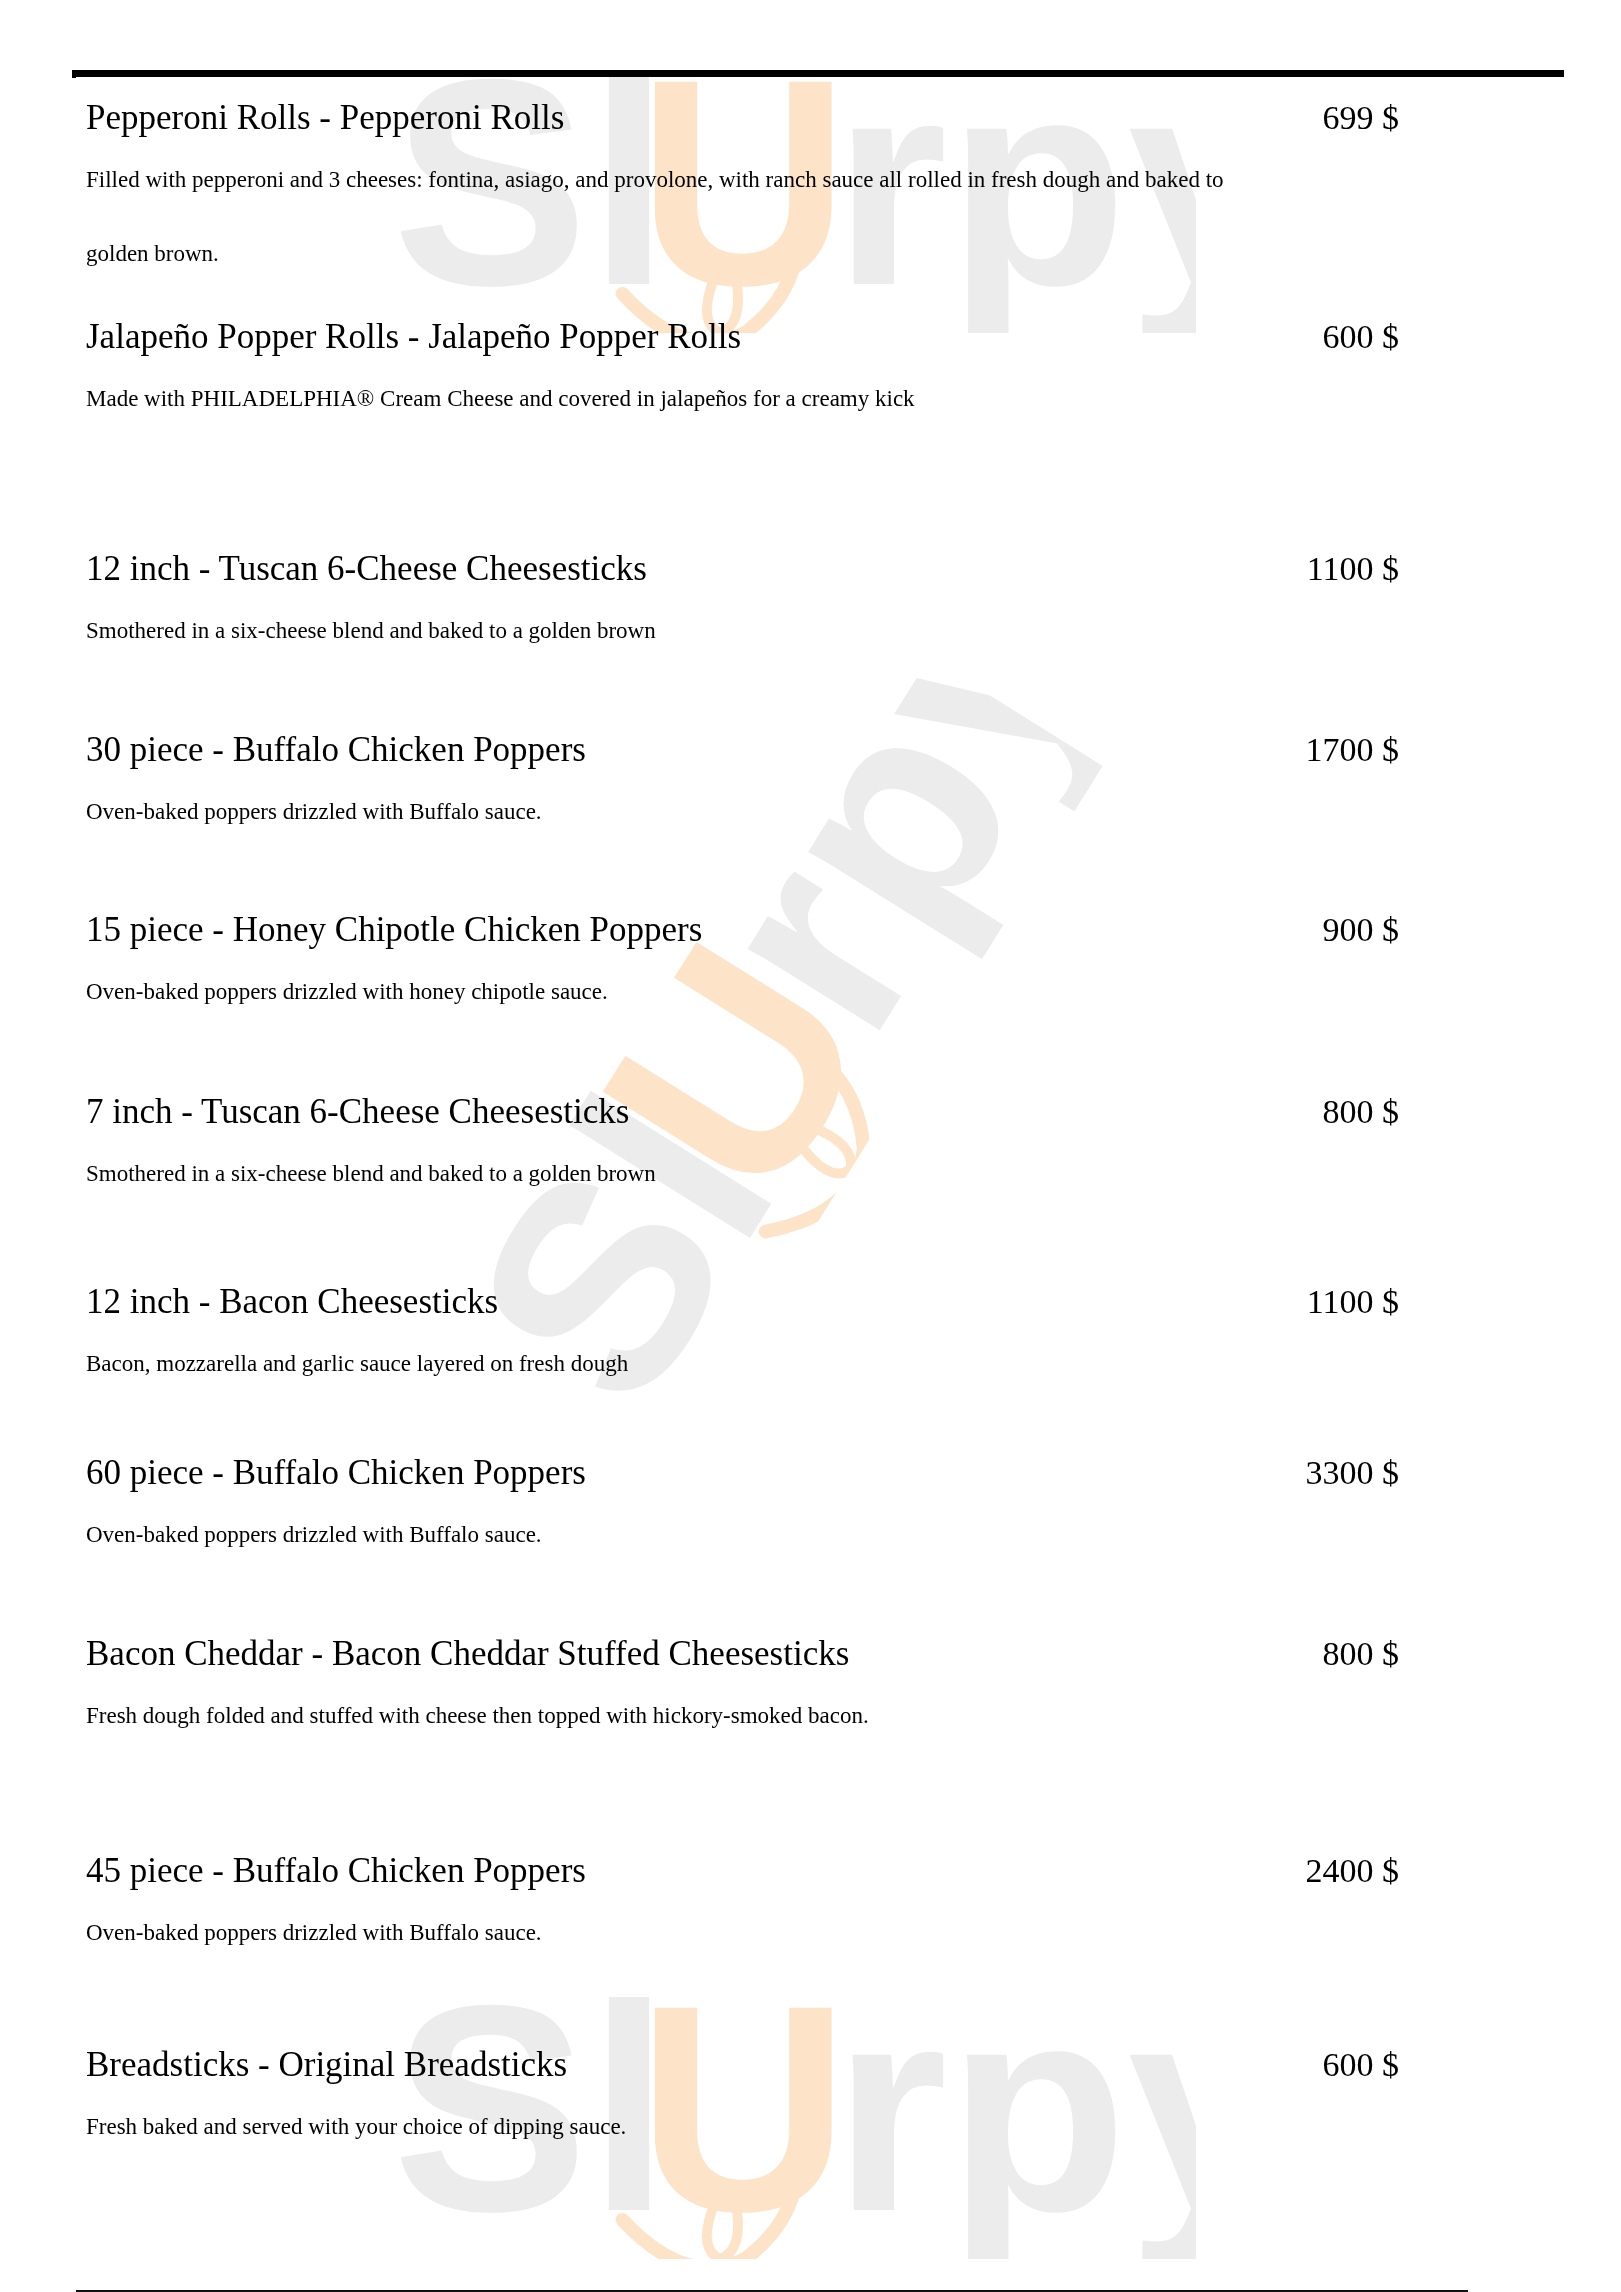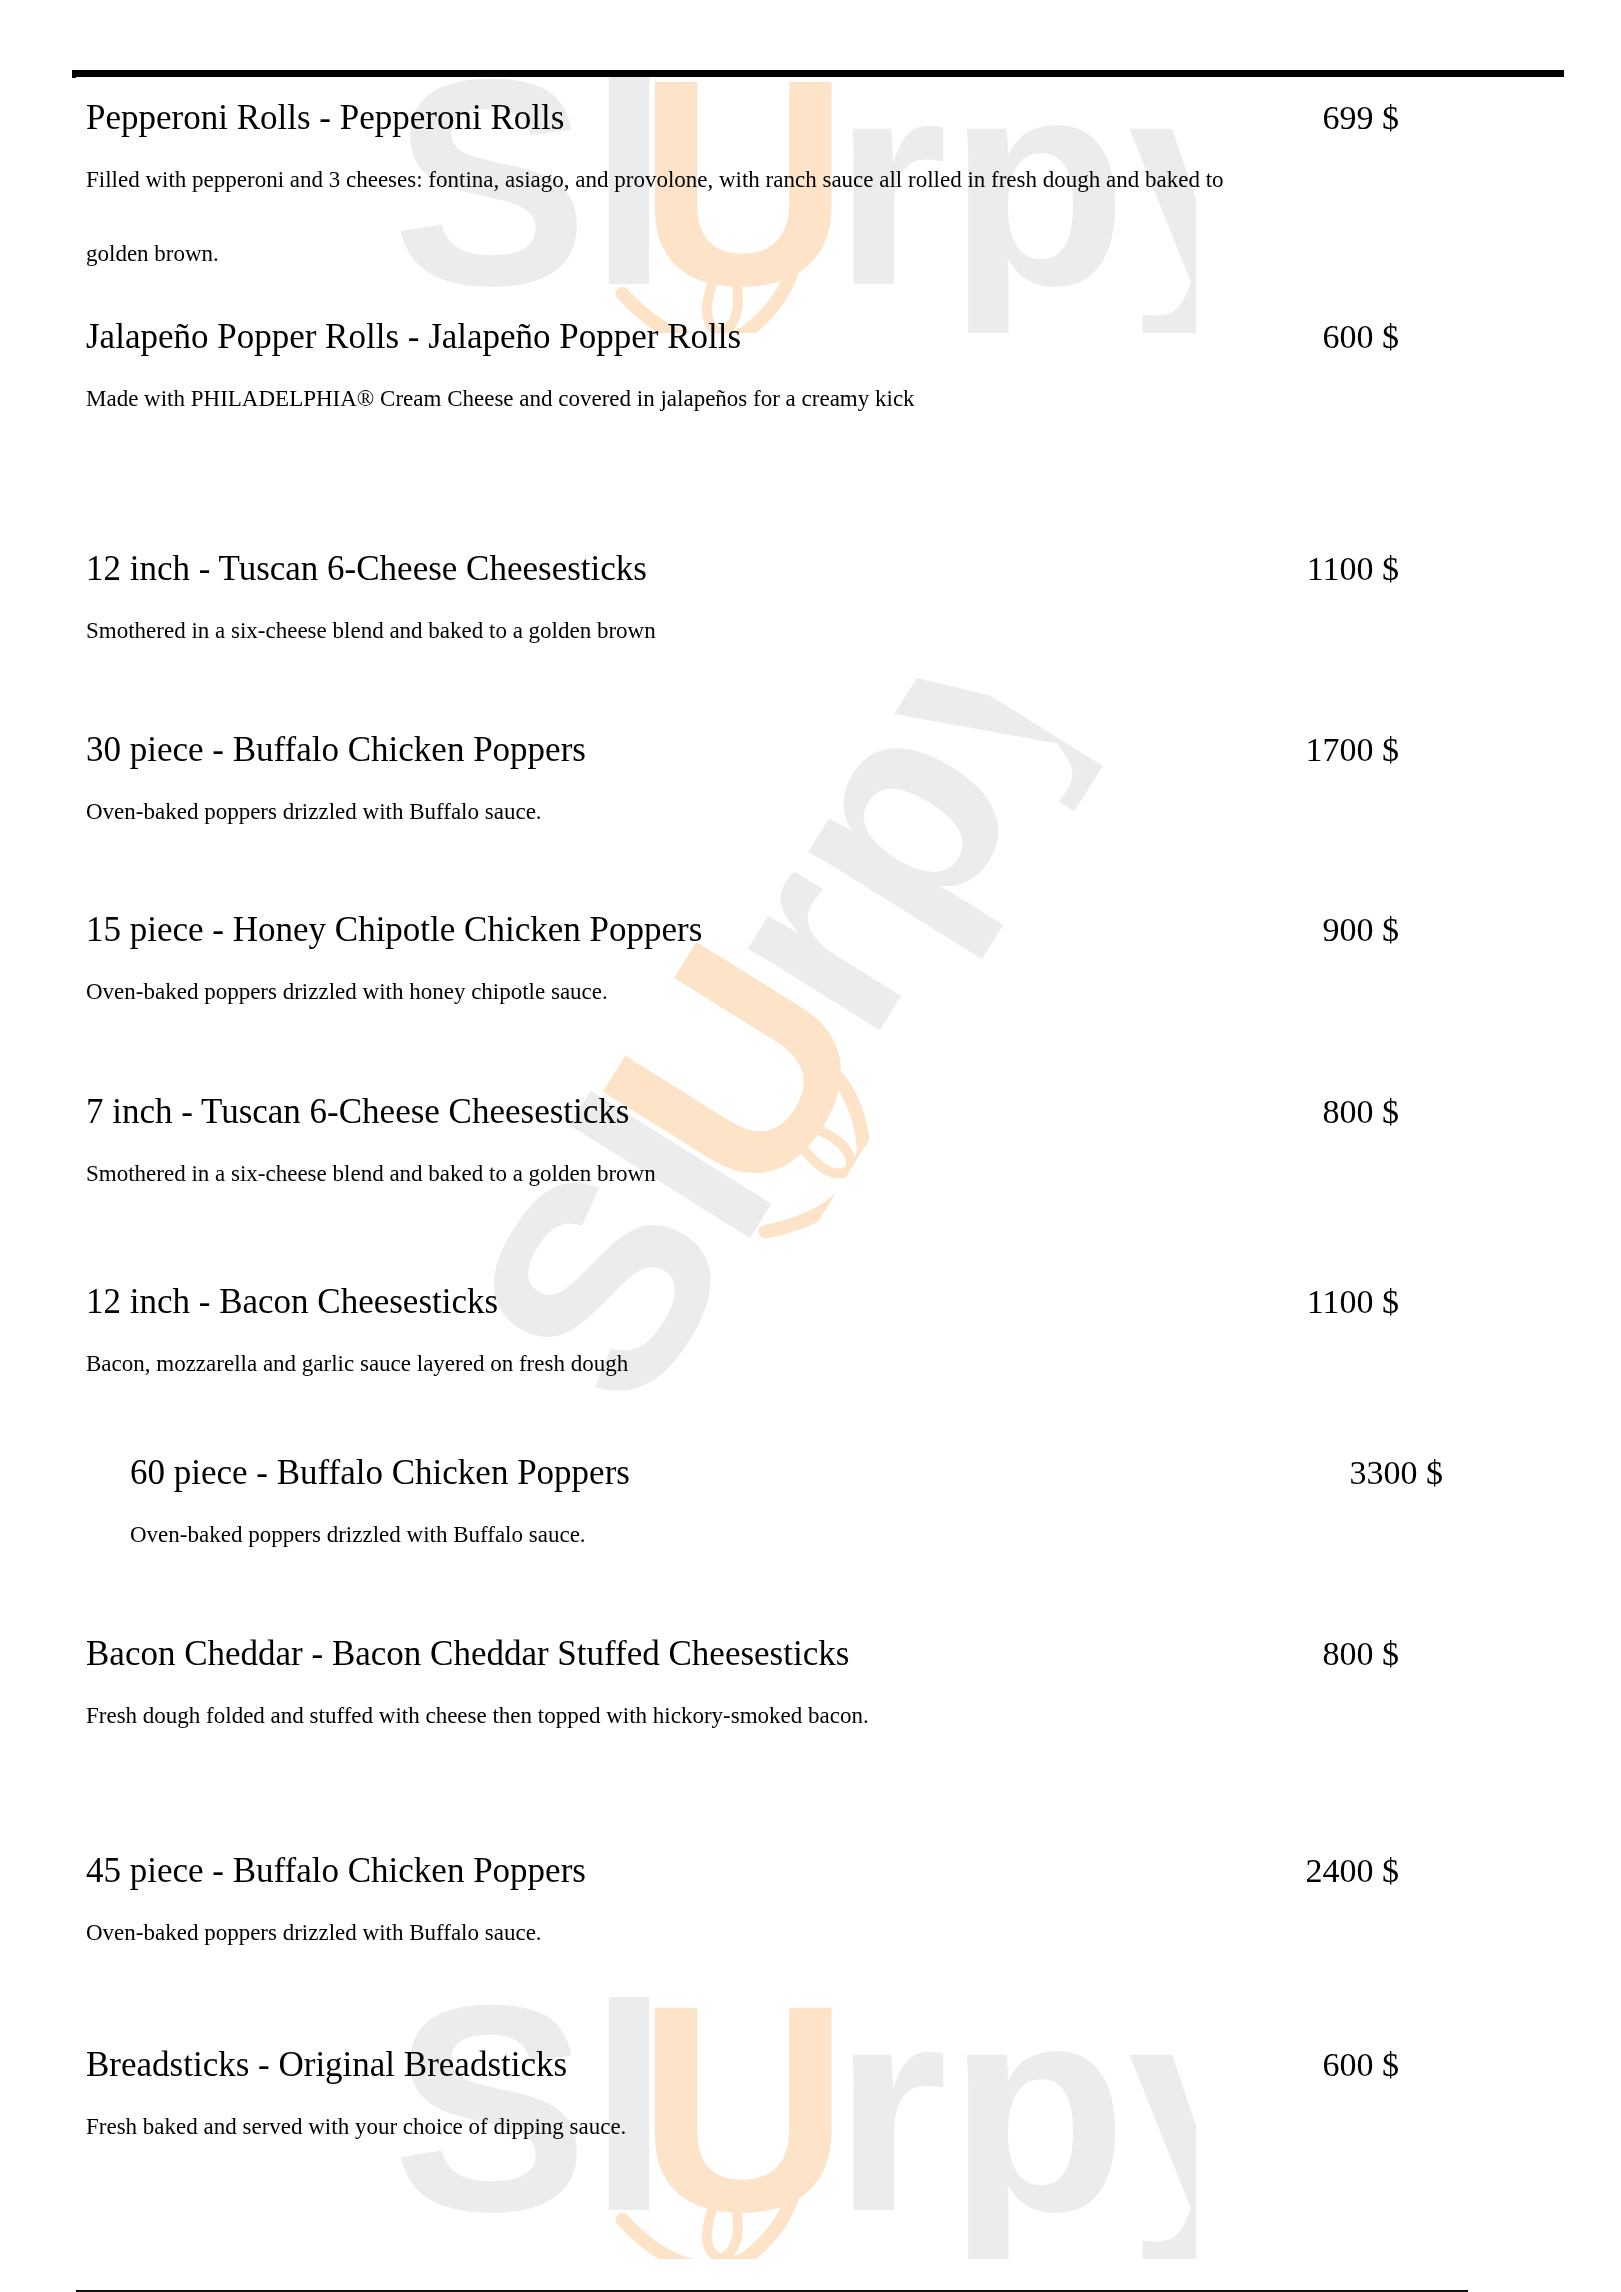--- a/index.html
+++ b/index.html
@@ -102,21 +102,21 @@
       <div class="item-desc">Smothered in a six-cheese blend and baked to a golden brown</div>
       <div class="item-price">800 $</div>
     </div>
 
     <div class="item" style="top:1186px;margin-top:10px;">
       <div class="item-name">12 inch - Bacon Cheesesticks</div>
       <div class="item-desc">Bacon, mozzarella and garlic sauce layered on fresh dough</div>
       <div class="item-price">1100 $</div>
     </div>
 
-    <div class="item" style="top:1367px;margin-left:44px;">
+    <div class="item" style="top:1367px;">
       <div class="item-name">60 piece - Buffalo Chicken Poppers</div>
       <div class="item-desc">Oven-baked poppers drizzled with Buffalo sauce.</div>
       <div class="item-price">3300 $</div>
     </div>
 
     <div class="item" style="top:1548px;">
       <div class="item-name">Bacon Cheddar - Bacon Cheddar Stuffed Cheesesticks</div>
       <div class="item-desc" style="width:1166px;">Fresh dough folded and stuffed with cheese then topped with hickory-smoked bacon.</div>
       <div class="item-price">800 $</div>
     </div>

